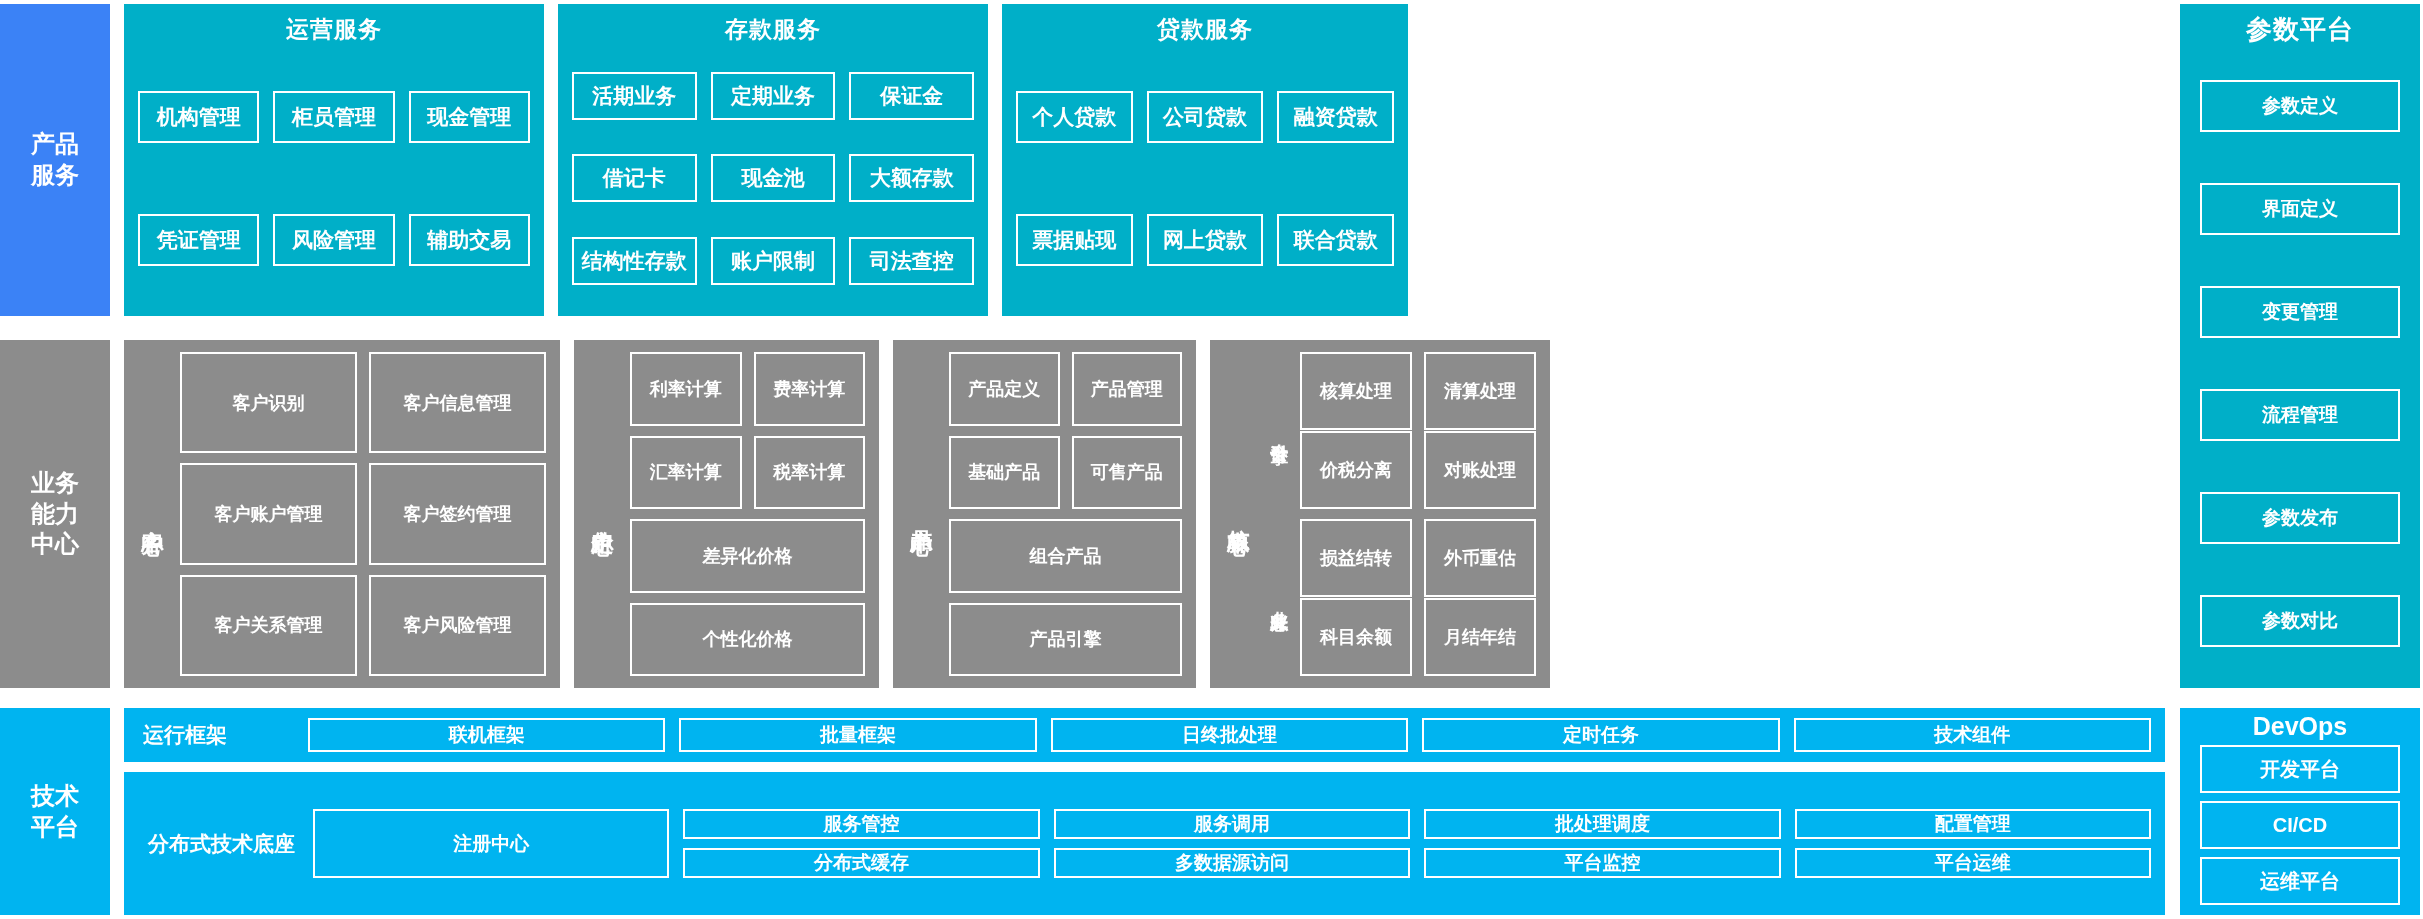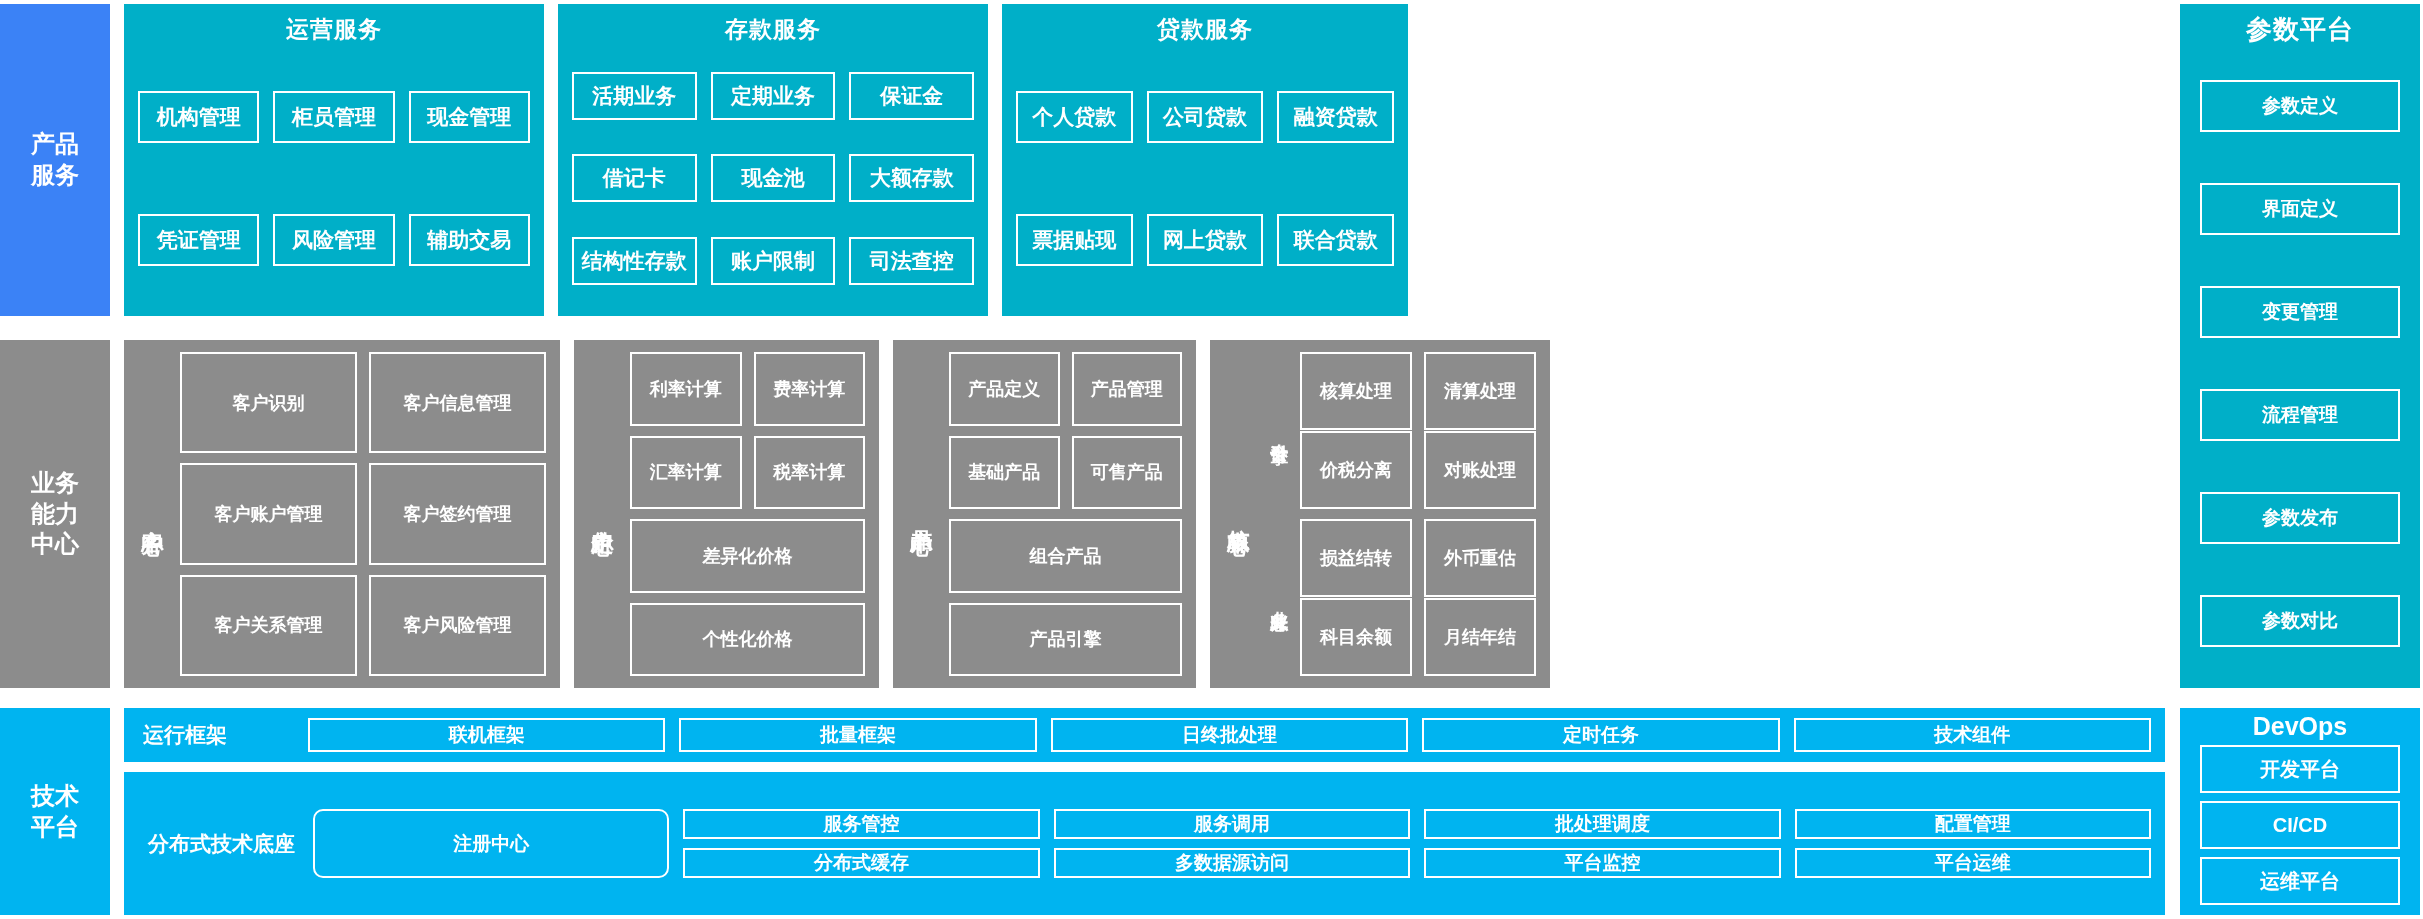--- a/index.html
+++ b/index.html
@@ -220,21 +220,21 @@
     justify-content: center;
     text-align: center;
     white-space: nowrap;
     height: 34px;
   }
   .base-wide {
     flex: 1 1 0;
     display: flex;
     align-items: stretch;
   }
-  .base-wide .btile { height: auto; border-radius: 10px; }
+  .base-wide .btile { height: auto; }
   .base-stack {
     flex: 1 1 0;
     display: flex;
     flex-direction: column;
     gap: 9px;
   }
   .base-stack .btile { flex: 1 1 0; height: auto; }
 
   
   .rail-param {

